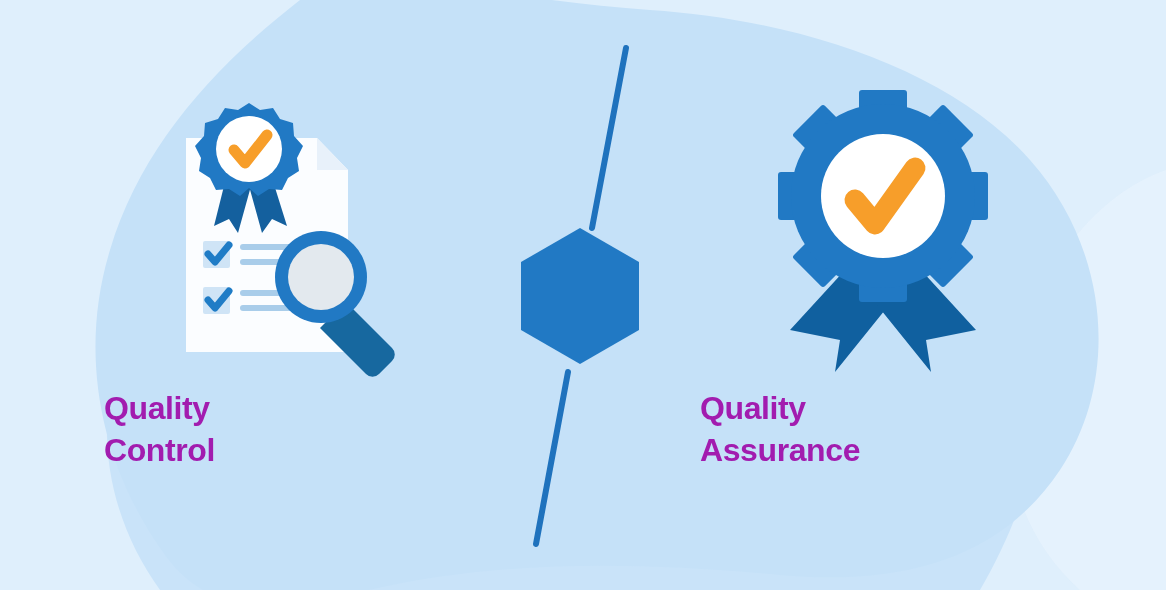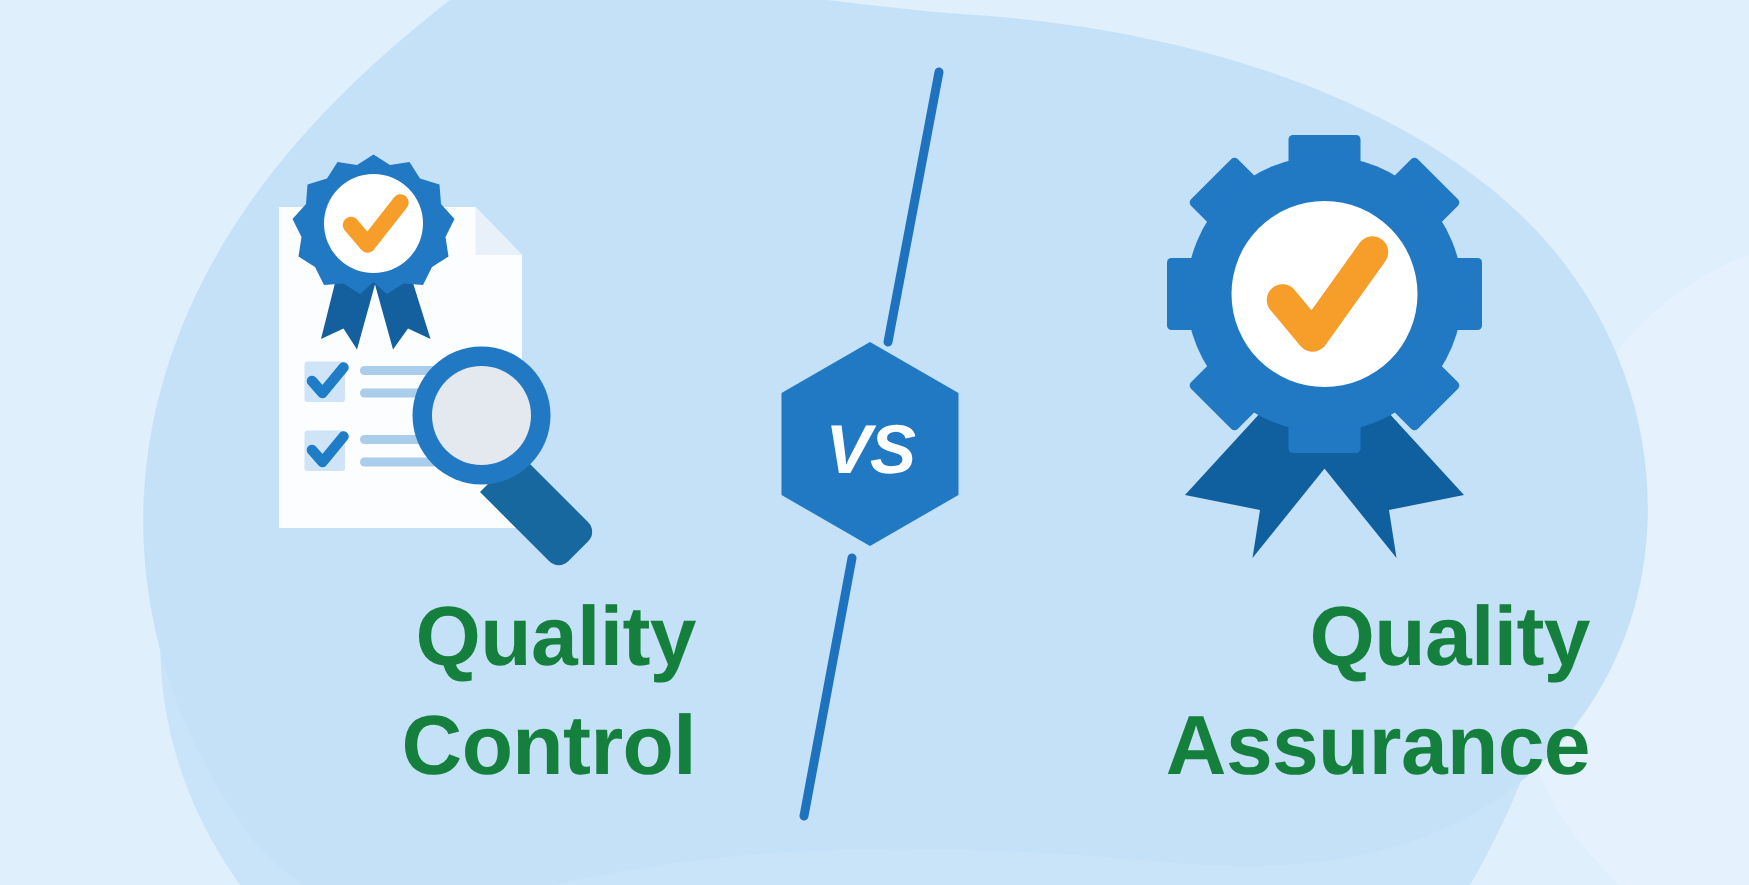--- a/index.html
+++ b/index.html
@@ -20,27 +20,27 @@
     inset: 0;
     width: 100%;
     height: 100%;
   }
   #bg-svg { z-index: 0; }
   #art-svg { z-index: 1; }
 
   .label {
     position: absolute;
     z-index: 2;
-    text-align: right;
+    text-align: left;
     font-family: "Liberation Sans", sans-serif;
     font-weight: bold;
-    font-size: 56px;
+    font-size: 32px;
     line-height: 1.30;
     letter-spacing: -0.4px;
-    color: #15803d;
+    color: #a21caf;
     white-space: pre-line;
     user-select: none;
   }
   #label-left {
     left: 104px;
     top: 388px;
     width: 360px;
   }
   #label-right {
     left: 700px;
@@ -156,15 +156,14 @@
       <path d="M855,200 l20,24 l40,-56" fill="none" stroke="#f79e2a" stroke-width="21" stroke-linecap="round" stroke-linejoin="round"></path>
     </g>
   </svg>
 
   <div class="label" id="label-left">Quality
 Control</div>
 
   <div class="label" id="label-right">Quality
 Assurance</div>
 
-  <div class="vs-text">VS</div>
 
 </div>
 
 </body></html>

